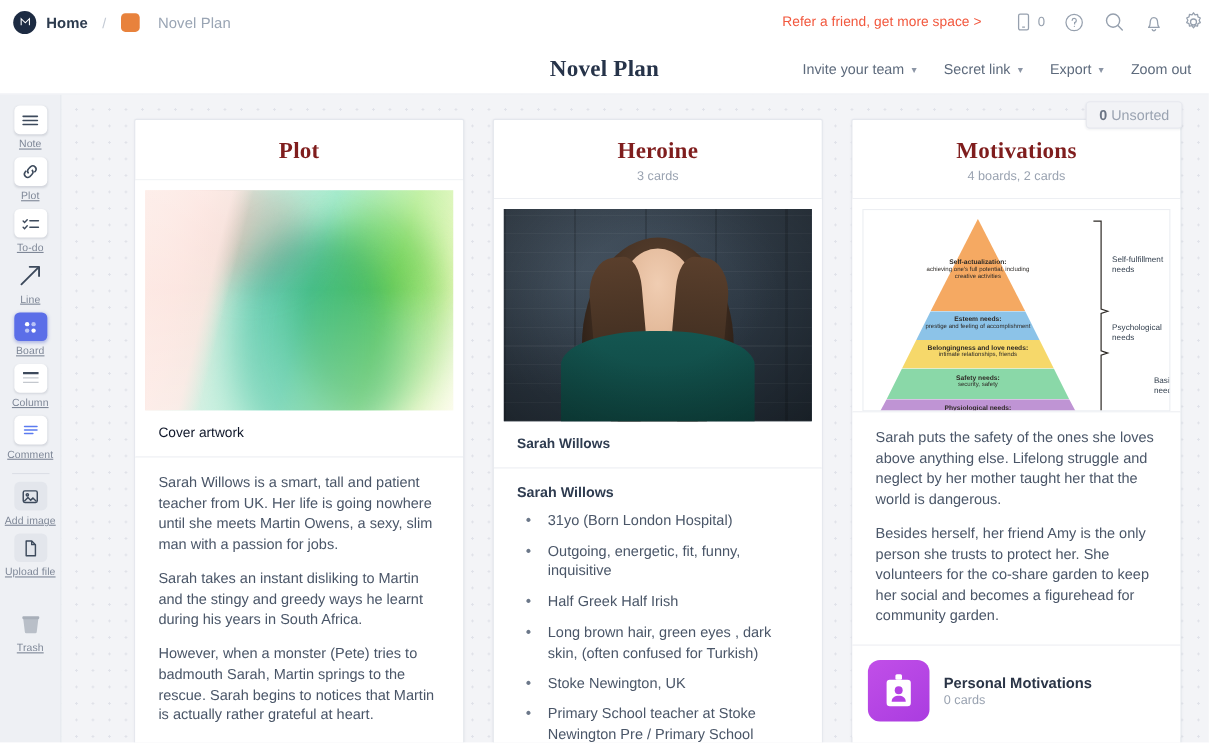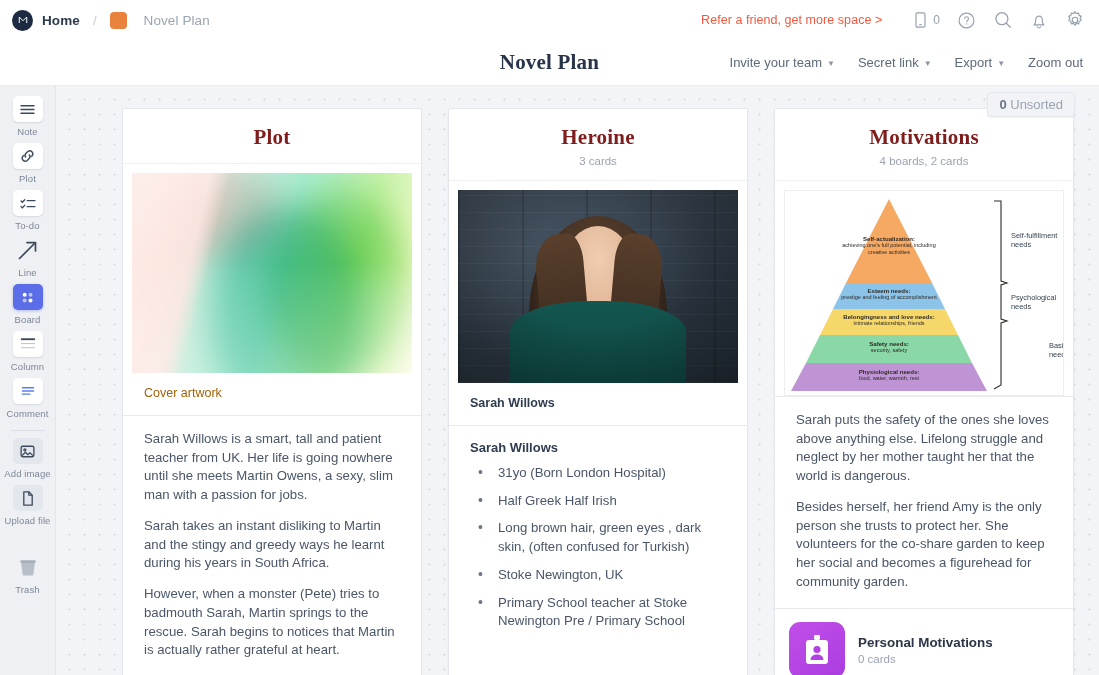--- a/index.html
+++ b/index.html
@@ -9,21 +9,21 @@
     background: #ffffff;
     color: #3d4a5c;
     -webkit-font-smoothing: antialiased;
   }
   .app { position: relative; width: 1099px; height: 675px; display: flex; flex-direction: column; }
 
   
   .topbar {
     height: 40px; flex: 0 0 40px;
     display: flex; align-items: center;
-    padding: 0 14px 0 12px;
+    padding: 0 4px 0 12px;
     background: #fff;
     position: relative; z-index: 30;
   }
   .crumb-left { display: flex; align-items: center; gap: 9px; }
   .logo-mark {
     width: 21px; height: 21px; border-radius: 50%;
     background: #1d2b42; color: #fff;
     display: flex; align-items: center; justify-content: center;
     font-size: 11px; line-height: 1;
   }
@@ -80,21 +80,21 @@
   .tool { width: 56px; padding: 4px 0 2px; display: flex; flex-direction: column; align-items: center; }
   .tool .box {
     width: 30px; height: 26px; border-radius: 5px; background: #fff;
     box-shadow: 0 1px 2px rgba(40,50,70,.13);
     display: flex; align-items: center; justify-content: center;
     color: #3d4a5c;
   }
   .tool .box.plain { background: transparent; box-shadow: none; }
   .tool .box.active { background: #5b6ee8; color: #fff; box-shadow: 0 1px 3px rgba(60,80,200,.35); }
   .tool .box.flat { background: #e3e6ec; box-shadow: none; }
-  .tool .lbl { font-size: 9.5px; color: #7e8797; margin-top: 4px; letter-spacing: .1px; }
+  .tool .lbl { font-size: 9.5px; color: #7e8797; margin-top: 4px; letter-spacing: .1px; text-decoration: underline; }
   .rail-div { width: 34px; height: 1px; background: #dcdfe6; margin: 9px 0 3px; }
 
   
   .canvas {
     flex: 1; position: relative; overflow: hidden;
     background-color: #f3f4f7;
     background-image: radial-gradient(circle, #e0e2e9 1px, transparent 1.1px);
     background-size: 15px 15px;
     background-position: 6px 6px;
   }
@@ -118,21 +118,21 @@
   .col-title {
     font-family: "Liberation Serif", serif; font-weight: bold;
     font-size: 21px; color: #7f1d1d; letter-spacing: .2px;
   }
   .col-sub { font-size: 11.5px; color: #9aa3b1; margin-top: 5px; }
 
   .card { border-bottom: 1px solid #e8eaef; background: #fff; }
   .card:last-child { border-bottom: none; }
   .card-pad { padding: 14px 21px 16px; }
   .card-img-wrap { padding: 9px 9px 0; }
-  .card-caption { padding: 13px 21px 15px; font-size: 12.5px; color: #a16207; }
+  .card-caption { padding: 13px 21px 15px; font-size: 12.5px; color: #0f172a; }
   .card-caption.bold { font-weight: bold; color: #2f3c50; }
 
   .para { font-size: 13.2px; line-height: 1.42; color: #4a5668; margin-bottom: 12px; }
   .para:last-child { margin-bottom: 0; }
   .card-h { font-size: 13px; font-weight: bold; color: #2f3c50; margin-bottom: 9px; }
   ul.bul { list-style: none; }
   ul.bul li {
     font-size: 13.2px; line-height: 1.42; color: #4a5668;
     position: relative; padding-left: 28px; margin-bottom: 9px;
   }
@@ -195,21 +195,21 @@
     position: absolute; width: 48px; height: 160px; top: 44px;
     background: linear-gradient(180deg,#5a3f2c 0%, #3a2a1e 70%, #2a1e15 100%);
   }
   .p-hair-front-l { left: 82px; border-radius: 50% 30% 46% 40% / 22% 18% 50% 52%; transform: rotate(-5deg); }
   .p-hair-front-r { right: 80px; border-radius: 30% 50% 40% 46% / 18% 22% 52% 50%; transform: rotate(5deg); }
   .p-vig { position: absolute; inset: 0; background: radial-gradient(ellipse at 50% 42%, rgba(0,0,0,0) 38%, rgba(0,0,0,.30) 100%); }
 
   
   .maslow-wrap { padding: 9px 9px 0; }
   .maslow {
-    position: relative; height: 206px; background: #fff;
+    position: relative; height: 184px; background: #fff;
     border: 1px solid #eceef2; overflow: hidden;
   }
   .pyr { position: absolute; left: 6px; top: 8px; width: 196px; height: 192px; }
   .lvl { position: absolute; text-align: center; color: #2e2a26; }
   .lvl .t { font-weight: bold; font-size: 6.1px; line-height: 1.18; }
   .lvl .d { font-size: 5.5px; line-height: 1.2; }
   .braces { position: absolute; left: 206px; top: 8px; width: 84px; height: 192px; }
   .bracelbl { position: absolute; font-size: 7.4px; color: #34404f; line-height: 1.22; text-align: left; }
 
   
@@ -479,20 +479,21 @@
               </div>
             </div>
             <div class="card-caption bold">Sarah Willows</div>
           </div>
 
           <div class="card">
             <div class="card-pad">
               <div class="card-h">Sarah Willows</div>
               <ul class="bul">
                 <li>31yo (Born London Hospital)</li>
+                <li>Outgoing, energetic, fit, funny, inquisitive</li>
                 <li>Half Greek Half Irish</li>
                 <li>Long brown hair, green eyes , dark skin, (often confused for Turkish)</li>
                 <li>Stoke Newington, UK</li>
                 <li>Primary School teacher at Stoke Newington Pre / Primary School</li>
               </ul>
             </div>
           </div>
         </div>
 
         <div class="column">

